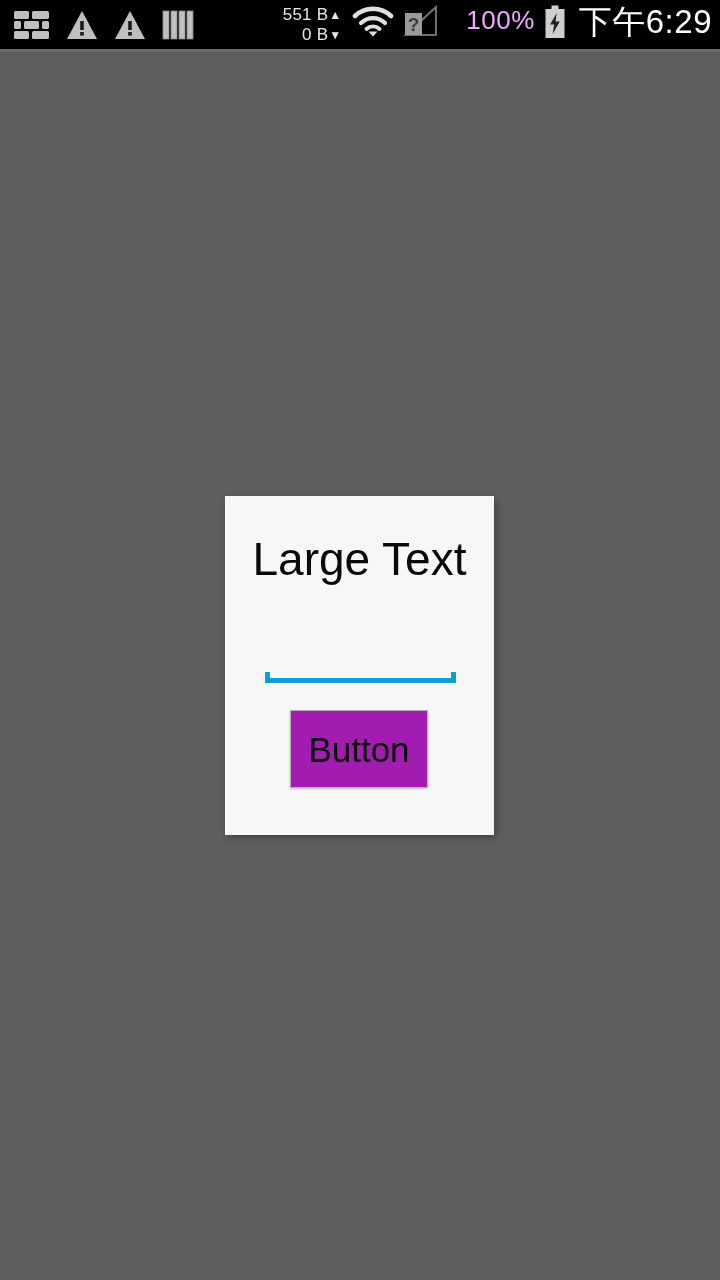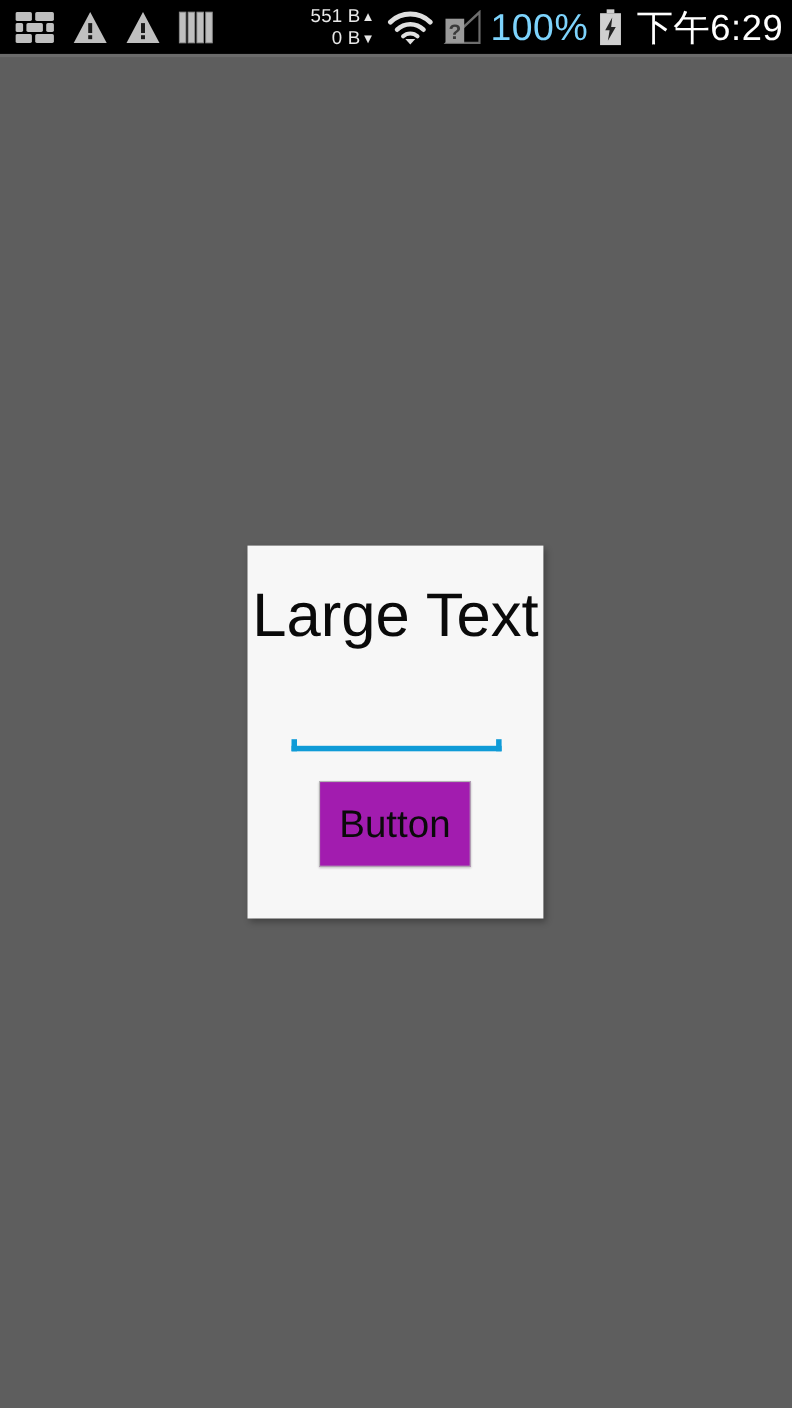--- a/index.html
+++ b/index.html
@@ -38,21 +38,21 @@
   }
   .sb-left {
     display: flex;
     align-items: center;
     gap: 16px;
     flex: 0 0 auto;
   }
   .sb-spacer { flex: 1 1 auto; }
   .sb-right {
     display: flex;
-    align-items: center;
+    align-items: flex-start;
     gap: 9px;
     flex: 0 0 auto;
   }
   .sb-icon {
     display: block;
     line-height: 0;
   }
 
   
   #traffic-meter {
@@ -68,24 +68,25 @@
   }
   #traffic-meter .tm-row {
     display: flex;
     align-items: center;
     gap: 1px;
     white-space: nowrap;
   }
   .tm-arrow { font-size: 12px; line-height: 12px; }
 
   #battery-percent {
-    color: #7dd3fc;
-    font-size: 34px;
+    color: #f0abfc;
+    font-size: 26px;
     line-height: 30px;
     letter-spacing: 0.5px;
+    margin-left: 20px;
   }
   #clock {
     color: #ffffff;
     font-size: 33px;
     line-height: 33px;
     letter-spacing: 0.5px;
     margin-left: 4px;
     white-space: nowrap;
   }
 
@@ -115,21 +116,21 @@
     height: 339px;
     background: #f7f7f7;
     box-shadow: 2px 3px 6px rgba(0,0,0,0.30);
     box-sizing: border-box;
   }
   #dialog-title {
     position: absolute;
     left: 0; right: 0;
     top: 38px;
     text-align: center;
-    font-size: 56px;
+    font-size: 46px;
     line-height: 50px;
     color: #0a0a0a;
     letter-spacing: 0px;
   }
   #text-field {
     position: absolute;
     left: 40px;
     top: 150px;
     width: 191px;
     height: 36px;

